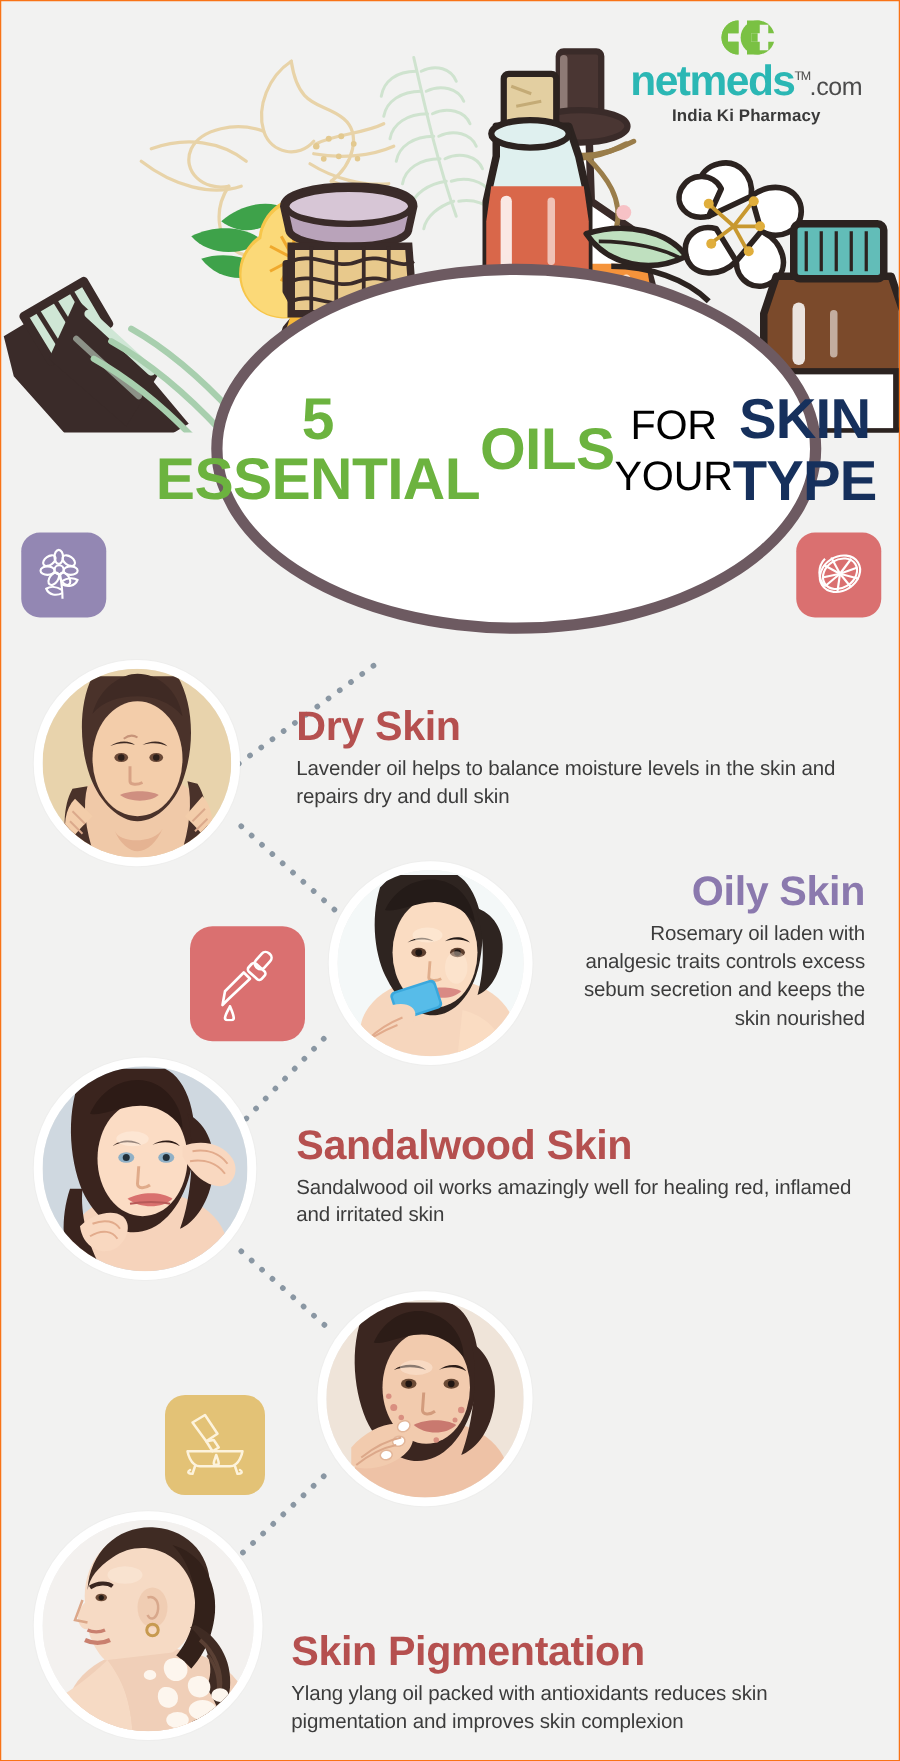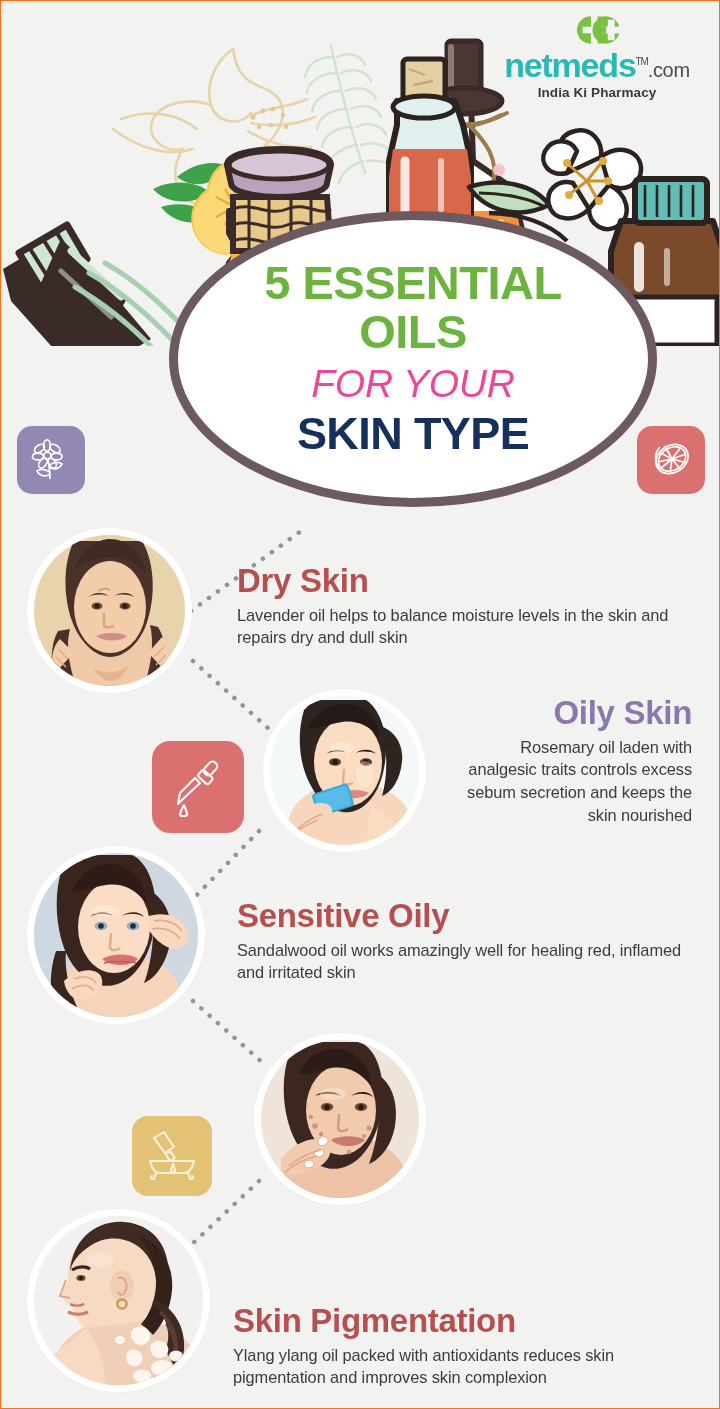--- a/index.html
+++ b/index.html
@@ -26,26 +26,26 @@
   .logo-word { font-size:34px; letter-spacing:-1.2px; line-height:1; white-space:nowrap; }
   .logo-word .nm { color:#2bb7b4; font-weight:700; }
   .logo-word .dc { color:#4b4b4b; font-size:20px; font-weight:400; letter-spacing:-0.3px; }
   .logo-word .tm { color:#4b4b4b; font-size:10px; vertical-align:super; }
   .logo-tag { font-size:13.5px; font-weight:700; color:#3a3a3a; margin-top:3px; letter-spacing:0.1px; }
 
   
   .oval {
     position:absolute; left:168px; top:210px; width:488px; height:296px;
     border-radius:50%; background:#ffffff; border:9px solid #6d5a61;
-    display:flex; flex-direction:column; align-items:center; justify-content:center;
+    display:flex; flex-direction:row; align-items:center; justify-content:center;
     text-align:center; z-index:5;
   }
   .t1 { font-size:47px; font-weight:700; color:#6cb33f; line-height:1.02; letter-spacing:-0.5px; }
   .t2 { font-size:47px; font-weight:700; color:#6cb33f; line-height:1.08; letter-spacing:-0.5px; margin-top:0;}
-  .t3 { font-size:39px; font-weight:400; color:#ec4899; line-height:1.25; letter-spacing:-0.2px; margin-top:2px;font-style:italic;}
+  .t3 { font-size:33px; font-weight:400; color:#000000; line-height:1.25; letter-spacing:-0.2px; margin-top:2px;}
   .t4 { font-size:45px; font-weight:700; color:#16305c; line-height:1.1; letter-spacing:-0.6px; margin-top:1px;}
 
   
   .badge { position:absolute; width:68px; height:68px; border-radius:15px; z-index:6;
            display:flex; align-items:center; justify-content:center; }
   .badge svg { display:block; }
   #badge-flower { left:16px; top:425px; background:#9387b3; }
   #badge-citrus { left:636px; top:425px; background:#da7070; }
   #badge-dropper{ left:151px; top:740px; background:#da7070; width:92px; height:92px; border-radius:18px; }
   #badge-bath   { left:131px; top:1115px; background:#e3c276; width:80px; height:80px; border-radius:16px; }
@@ -575,21 +575,21 @@
     <div class="hd pur">Oily Skin</div>
     <div class="bd">Rosemary oil laden with analgesic traits controls excess sebum secretion and keeps the skin nourished</div>
   </div>
 
   <div class="block" id="blk-dry">
     <div class="hd red">Dry Skin</div>
     <div class="bd">Lavender oil helps to balance moisture levels in the skin and repairs dry and dull skin</div>
   </div>
 
   <div class="block" id="blk-sens">
-    <div class="hd red">Sensitive Oily</div>
+    <div class="hd red">Sandalwood Skin</div>
     <div class="bd">Sandalwood oil works amazingly well for healing red, inflamed and irritated skin</div>
   </div>
 
 
   <div class="block" id="blk-pig">
     <div class="hd red">Skin Pigmentation</div>
     <div class="bd">Ylang ylang oil packed with antioxidants reduces skin pigmentation and improves skin complexion</div>
   </div>
 
 </div>

